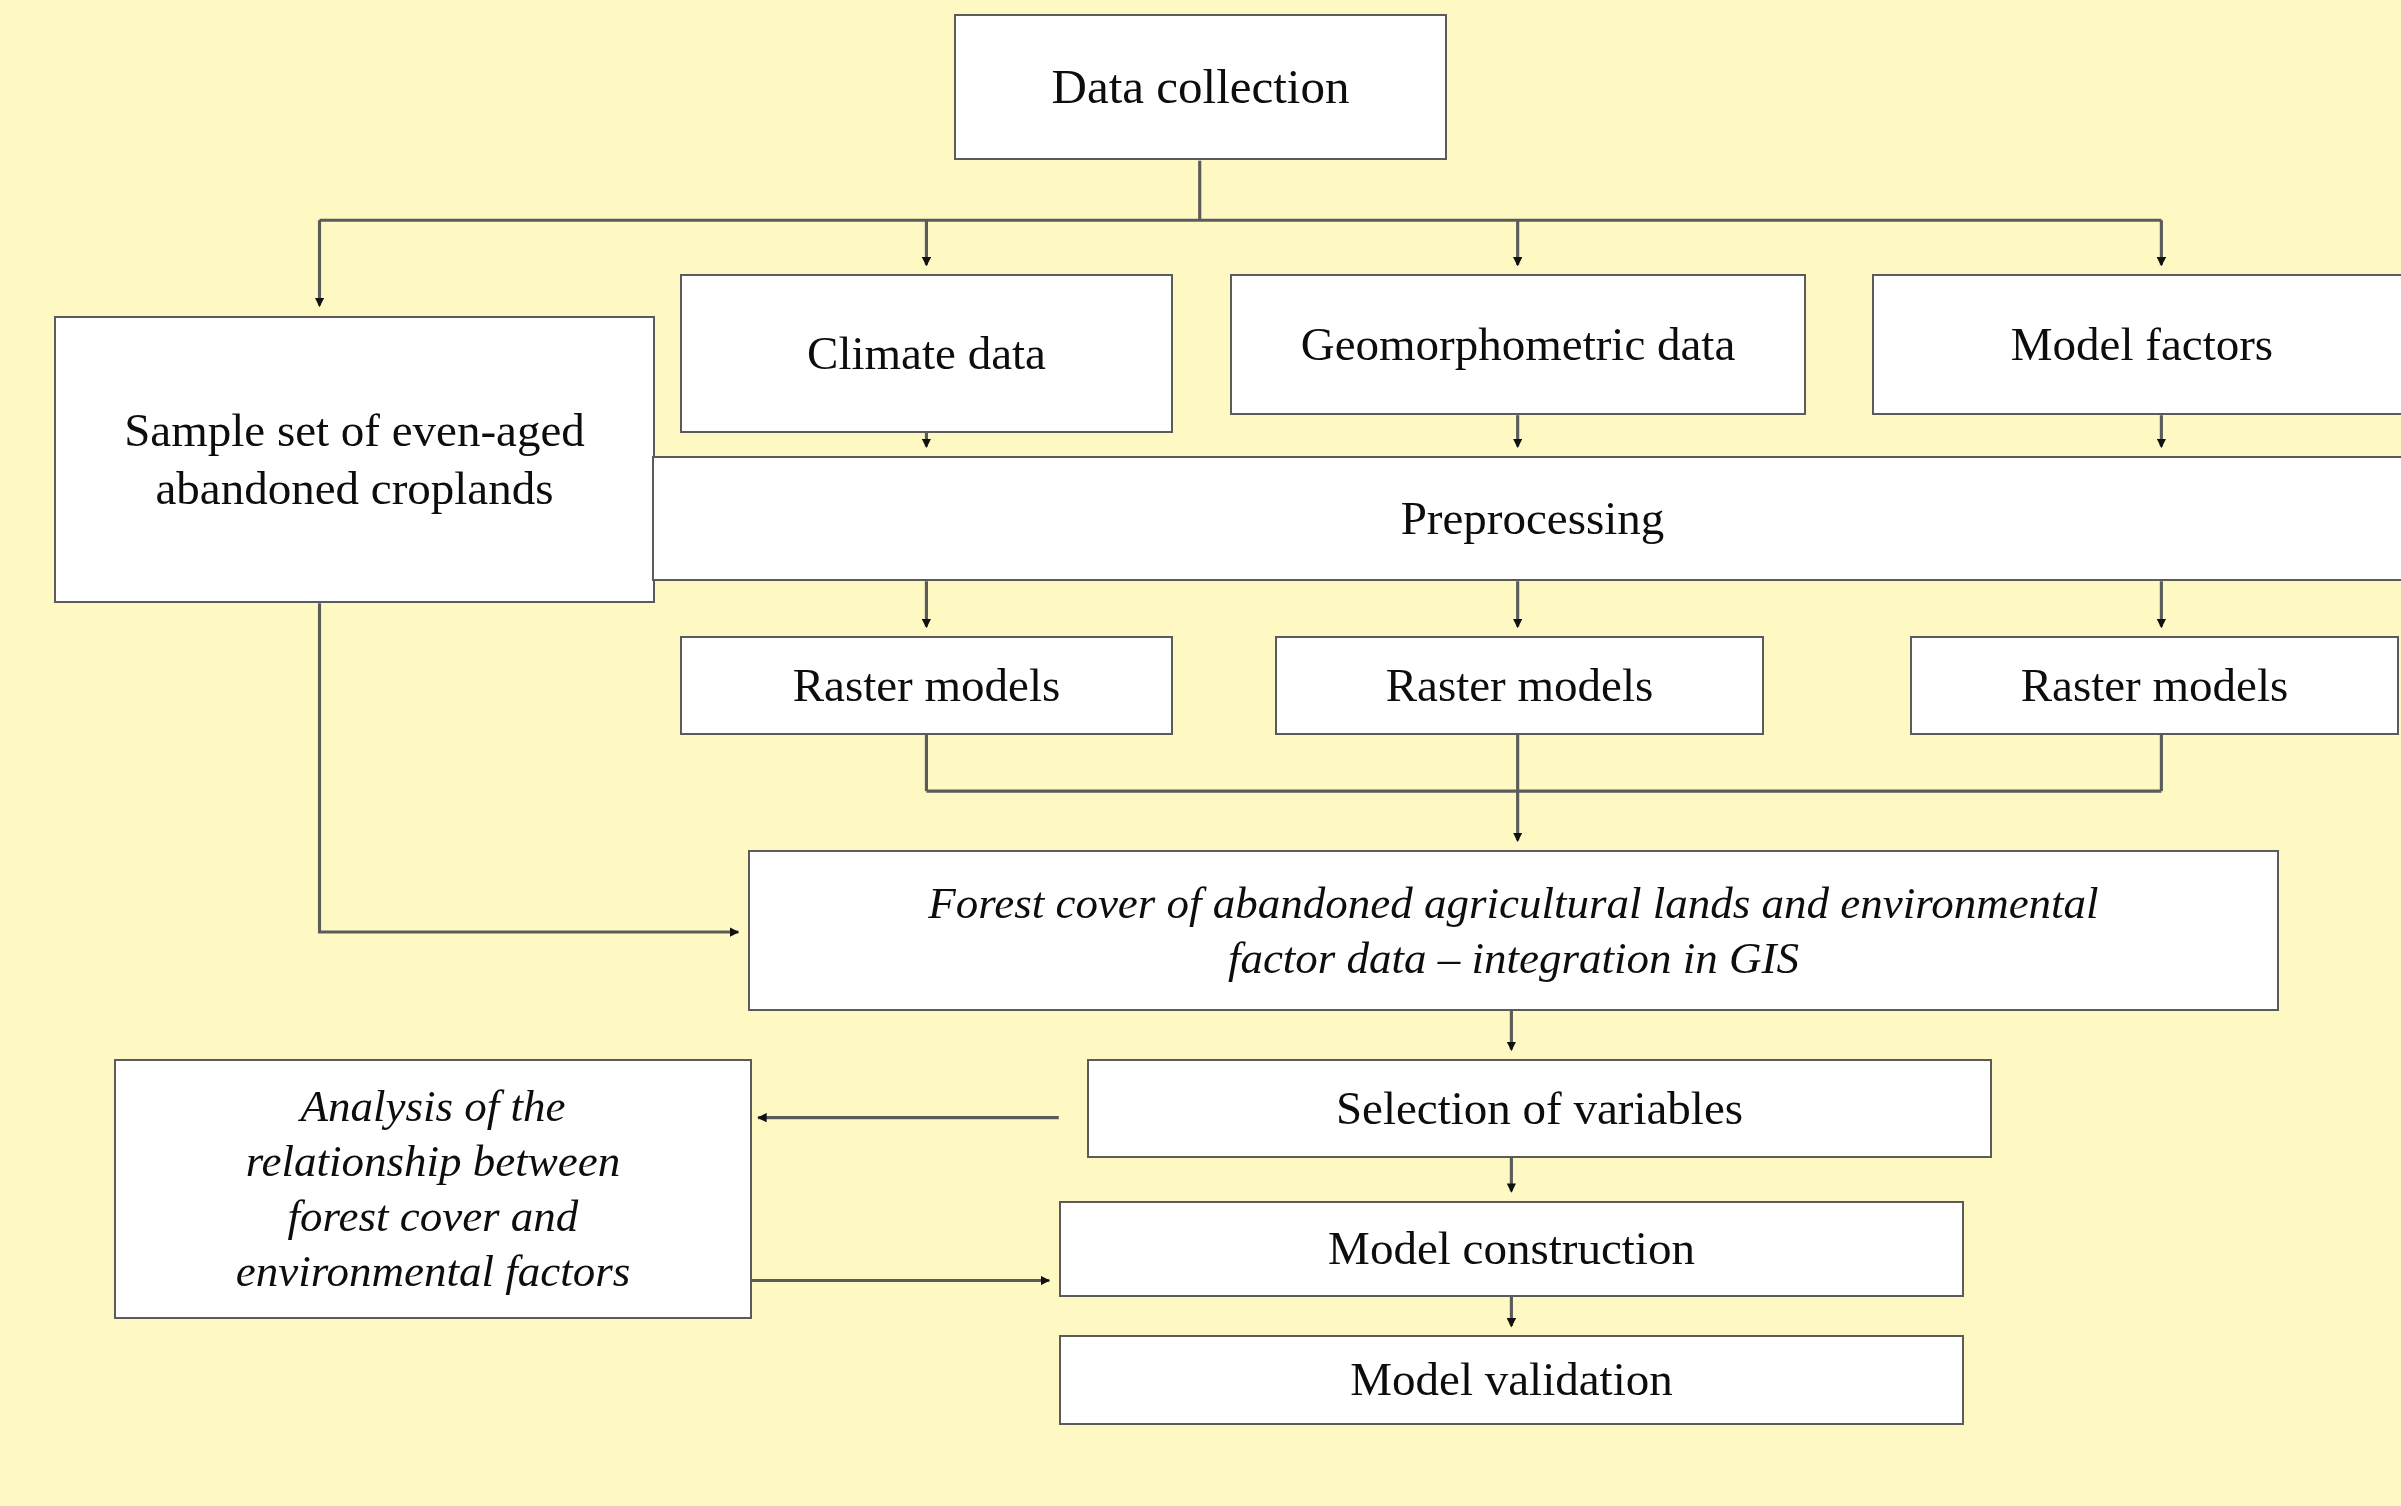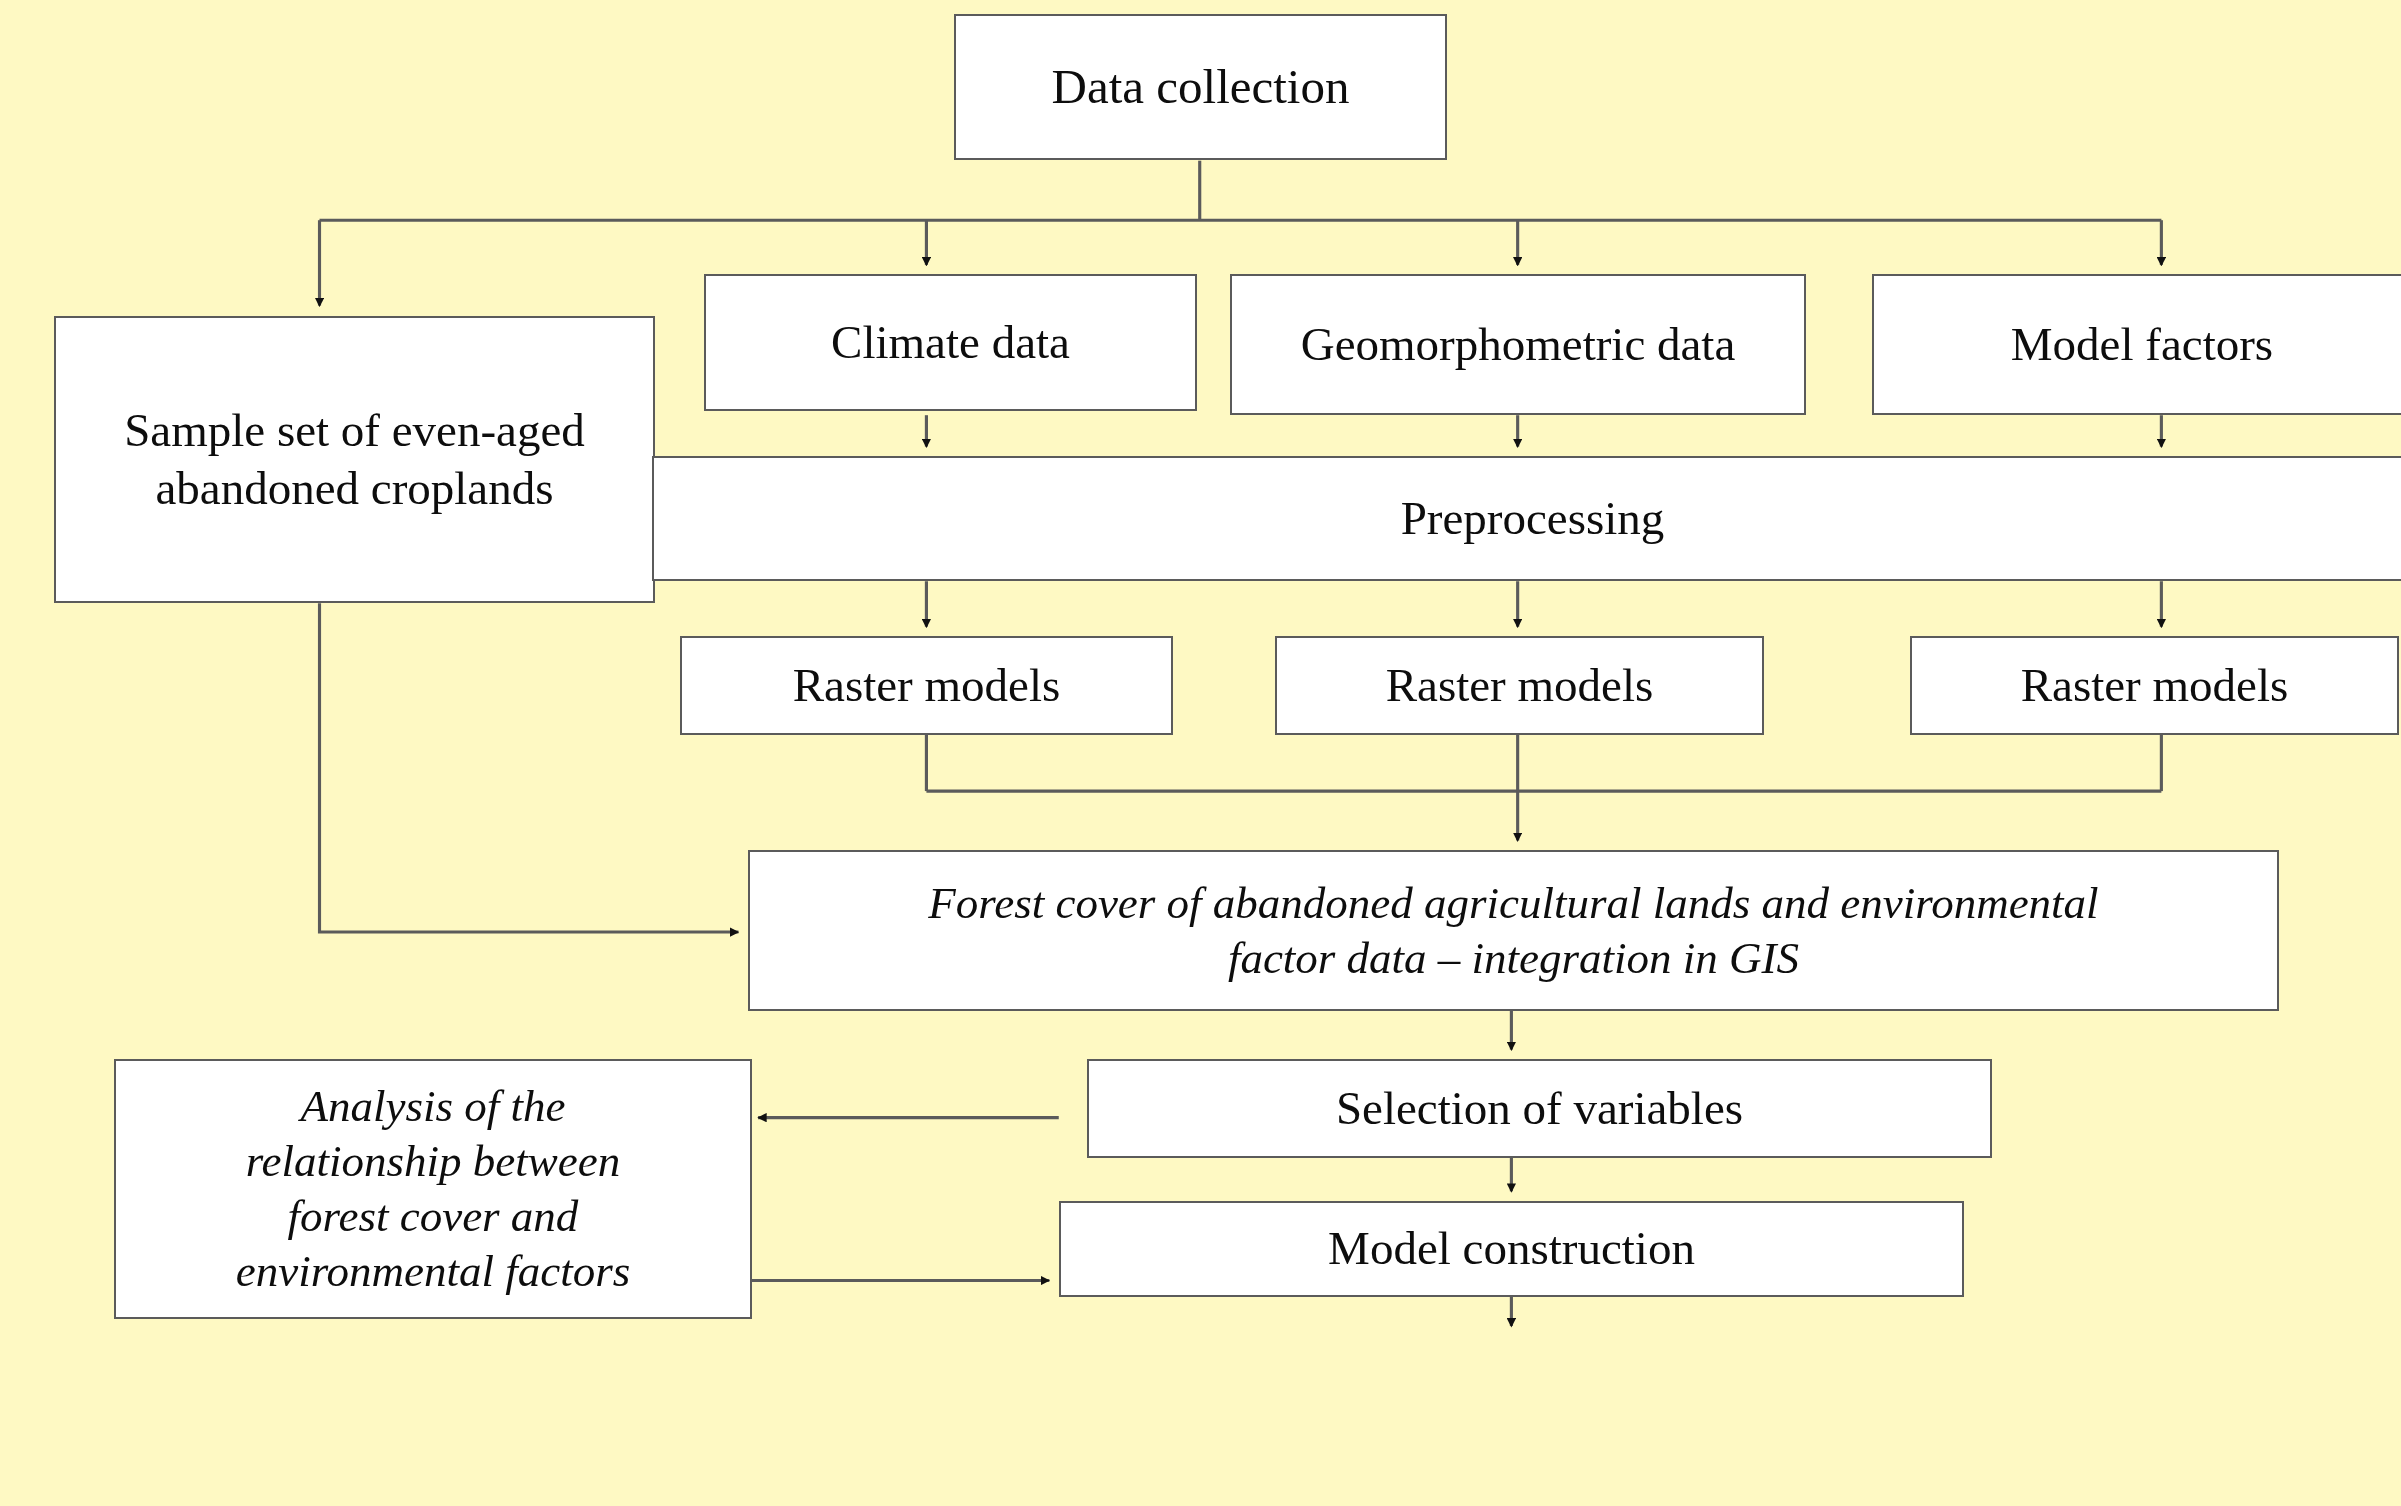--- a/index.html
+++ b/index.html
@@ -106,21 +106,21 @@
 
   <div class="node fs-big" style="left:954px; top:14px; width:493px; height:146px;">
     <span class="label">Data collection</span>
   </div>
 
   <div class="node fs-mid" style="left:22px; top:316px; width:601px; height:287px;margin-left:32px;">
     <span class="label">Sample set of even-aged
 abandoned croplands</span>
   </div>
 
-  <div class="node fs-mid" style="left:680px; top:274px; width:493px; height:137px;margin-left:24px;">
+  <div class="node fs-mid" style="left:680px; top:274px; width:493px; height:159px;">
     <span class="label">Climate data</span>
   </div>
 
   <div class="node fs-mid" style="left:1230px; top:274px; width:576px; height:141px;">
     <span class="label">Geomorphometric data</span>
   </div>
 
   <div class="node fs-mid" style="left:1872px; top:274px; width:540px; height:141px;">
     <span class="label">Model factors</span>
   </div>
@@ -154,15 +154,18 @@
   </div>
 
   <div class="node fs-mid" style="left:1059px; top:1059px; width:905px; height:99px;margin-left:28px;">
     <span class="label">Selection of variables</span>
   </div>
 
   <div class="node fs-mid" style="left:1059px; top:1201px; width:905px; height:96px;">
     <span class="label">Model construction</span>
   </div>
 
+  <div class="node fs-mid" style="left:1059px; top:1335px; width:905px; height:90px;">
+    <span class="label">Model validation</span>
+  </div>
 
 </div>
 
 
 </body></html>

